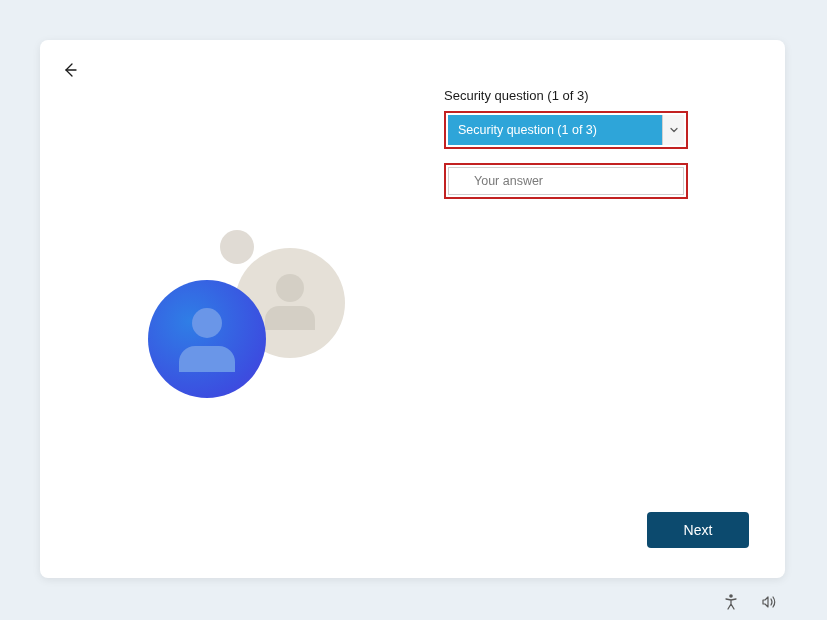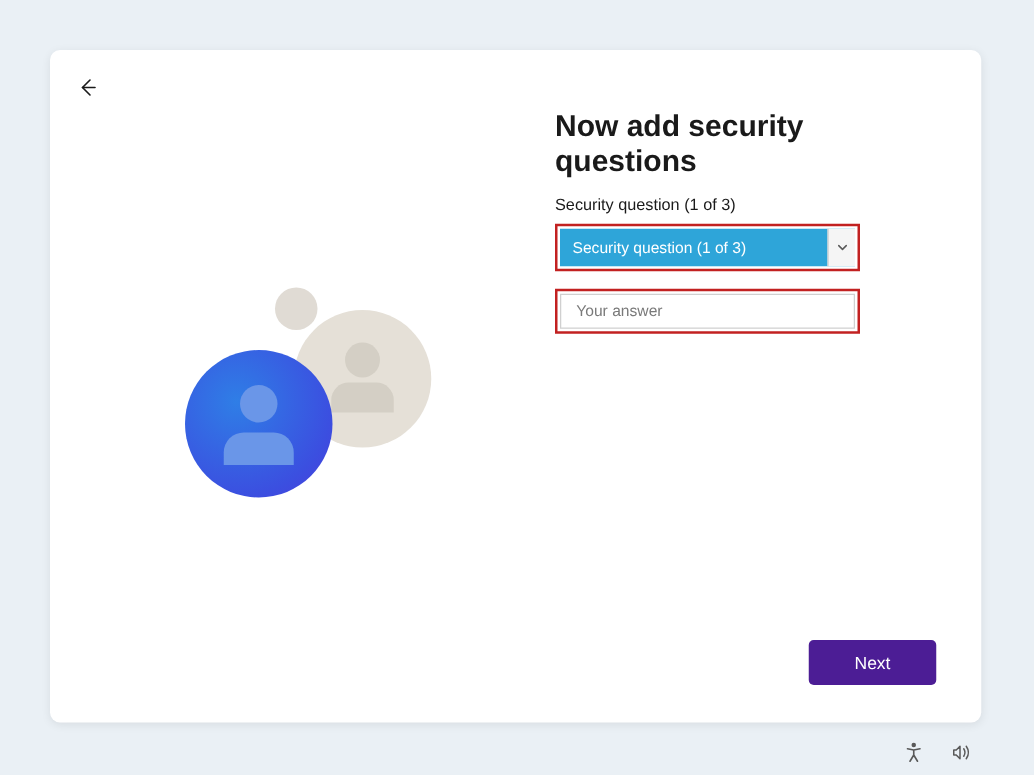--- a/index.html
+++ b/index.html
@@ -165,36 +165,36 @@
     }
     .answer-wrap {
       border: 2px solid #c22121;
       padding: 2px;
       width: 244px;
     }
     .answer-input {
       width: 100%;
       height: 28px;
       border: 1px solid #d0d0d0;
-      padding: 0 12px;
+      padding: 0 25px;
       font-size: 12.5px;
       font-family: inherit;
       outline: none;
       color: #1a1a1a;
     }
     .answer-input::placeholder {
       color: #7a7a7a;
     }
     .next-btn {
       position: absolute;
       right: 36px;
       bottom: 30px;
       width: 102px;
       height: 36px;
-      background: #4c1d95;
+      background: #0c4a6e;
       border: none;
       border-radius: 4px;
       color: #ffffff;
       font-size: 14px;
       cursor: pointer;
       font-family: inherit;
     }
     .footer-icons {
       position: absolute;
       right: 48px;
@@ -232,21 +232,20 @@
         <div class="gray-user-body"></div>
       </div>
       <div class="circle-blue">
         <div class="blue-user-head"></div>
         <div class="blue-user-body"></div>
       </div>
     </div>
   </div>
 
   <div class="right-panel">
-    <h1 class="heading">Now add security questions</h1>
 
     <div class="field-label">Security question (1 of 3)</div>
 
     <div class="dropdown-wrap">
       <div class="dropdown">
         <div class="dropdown-text">Security question (1 of 3)</div>
         <div class="dropdown-arrow">
           <svg width="10" height="10" viewBox="0 0 10 10">
             <path d="M2 3.5 L5 6.5 L8 3.5" stroke="#595959" stroke-width="1.2" fill="none" stroke-linecap="round" stroke-linejoin="round"></path>
           </svg>

